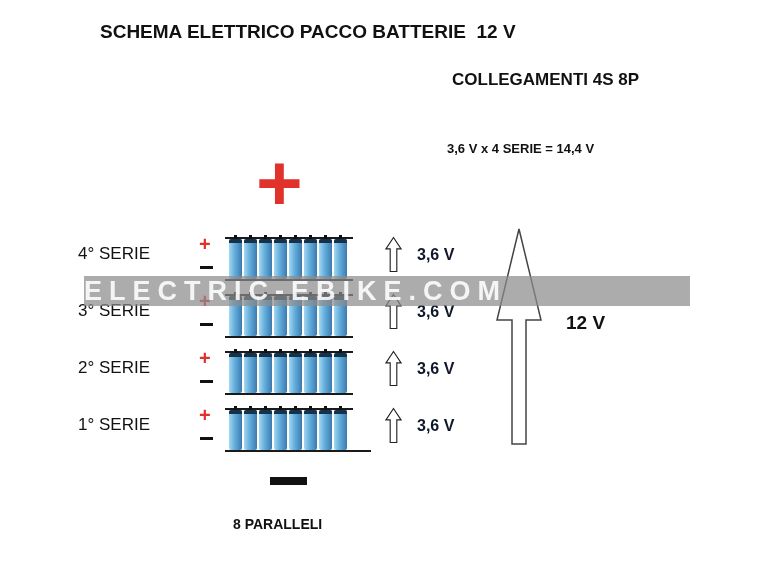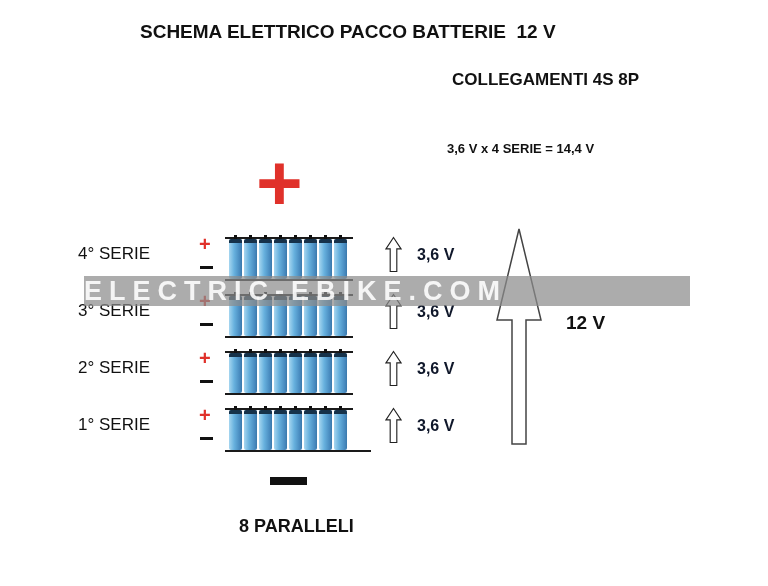--- a/index.html
+++ b/index.html
@@ -5,29 +5,29 @@
   html, body { margin: 0; padding: 0; background: #ffffff; }
   .canvas {
     position: relative;
     width: 768px;
     height: 586px;
     background: #ffffff;
     font-family: "Liberation Sans", sans-serif;
     overflow: hidden;
   }
   .txt { position: absolute; color: #111; font-weight: bold; white-space: pre; }
-  .title { left: 100px; top: 21px; font-size: 19px; margin-left: 40px; }
+  .title { left: 100px; top: 21px; font-size: 19px; }
   .conn1 { left: 452px; top: 70px; font-size: 17px; }
   .conn2 { left: 447px; top: 113px; font-size: 13px; margin-top: 28px; }
   .series-label { position: absolute; left: 78px; font-size: 17px; font-weight: normal; color: #111; white-space: pre; }
   .row-plus { position: absolute; left: 199px; font-size: 20px; font-weight: bold; color: #e0312a; line-height: 20px; }
   .row-minus { position: absolute; left: 200px; width: 13px; height: 3px; background: #111; }
   .big-plus { position: absolute; left: 256px; top: 143px; font-size: 80px; line-height: 80px; font-weight: bold; color: #e0312a; }
   .big-minus { position: absolute; left: 270px; top: 477px; width: 37px; height: 8px; background: #111; }
-  .parallel-label { left: 239px; top: 516px; font-size: 18px; }
+  .parallel-label { left: 233px; top: 516px; font-size: 14px; }
   .total-voltage { left: 566px; top: 312px; font-size: 19px; }
   .voltage-label { position: absolute; left: 405px; font-size: 16px; font-weight: bold; color: #0f172a; margin-left: 12px; }
 
   .assembly { position: absolute; left: 228px; width: 122px; height: 48px; }
   .busbar { position: absolute; left: -3px; width: 128px; height: 2px; background: #1a1a1a; }
   .busbar-top { top: 4px; }
   .busbar-bottom { bottom: 0; }
   .assembly.last .busbar-bottom { width: 146px; }
   .cells { position: absolute; top: 6px; left: 1px; display: flex; gap: 2px; }
   .cell {

